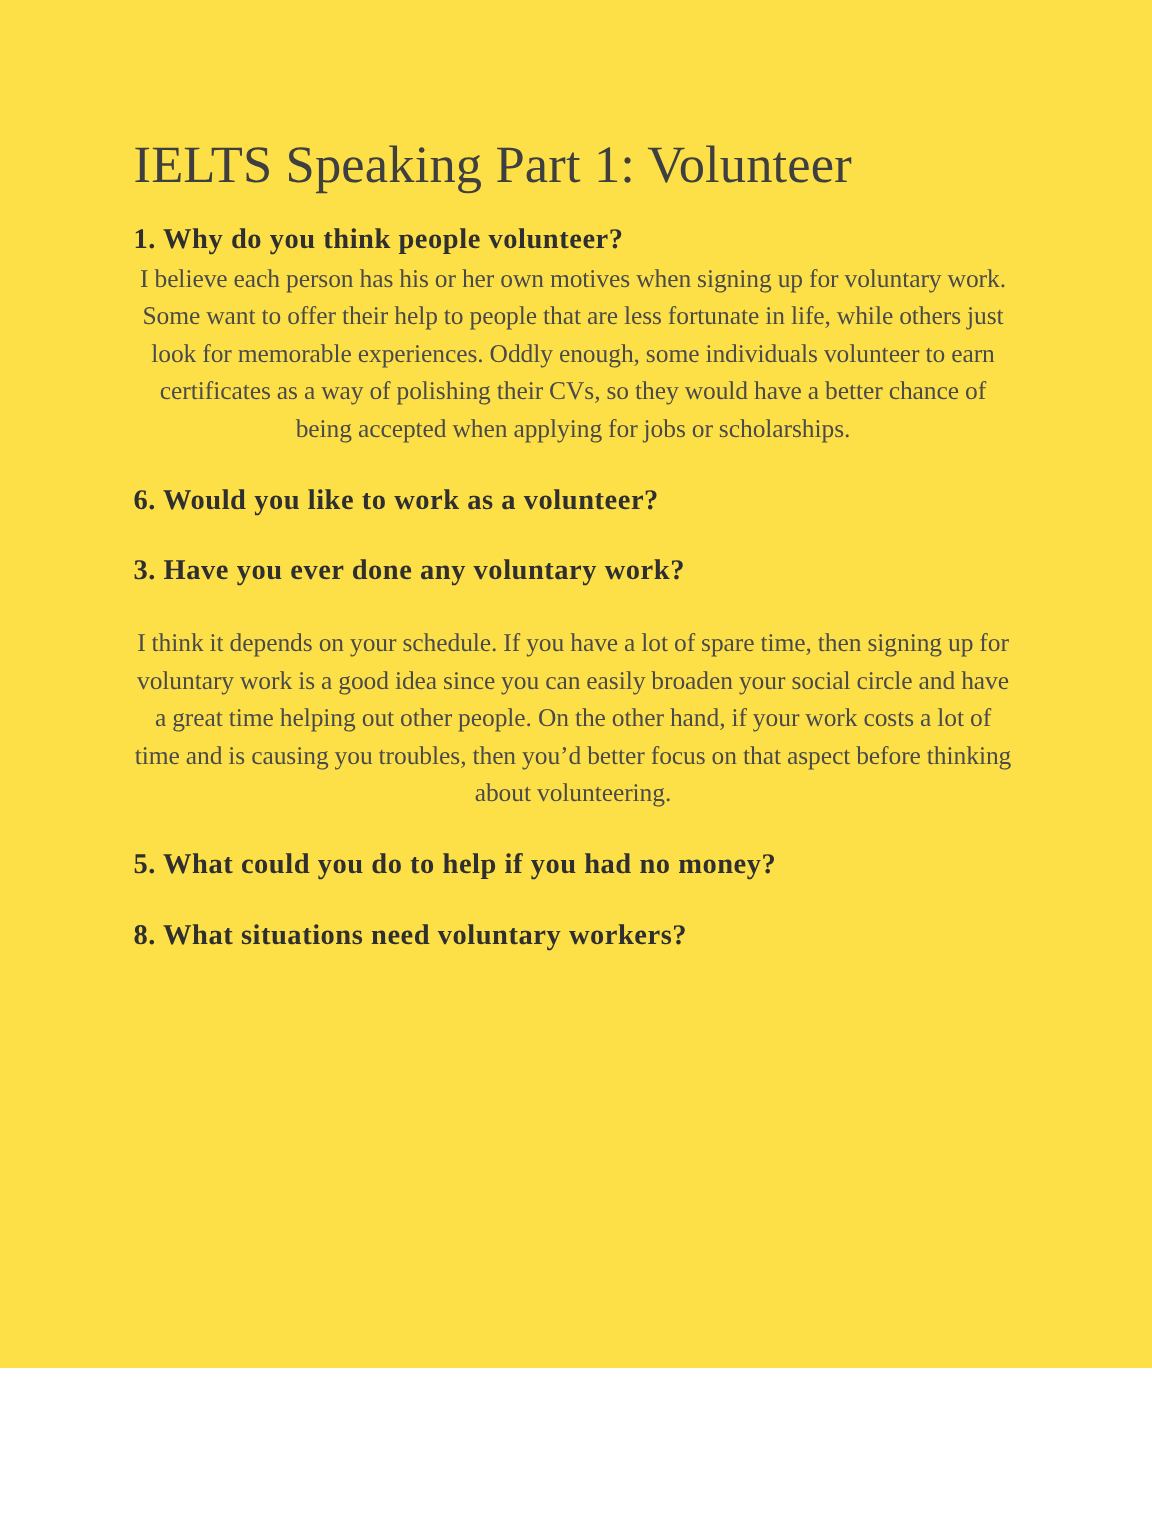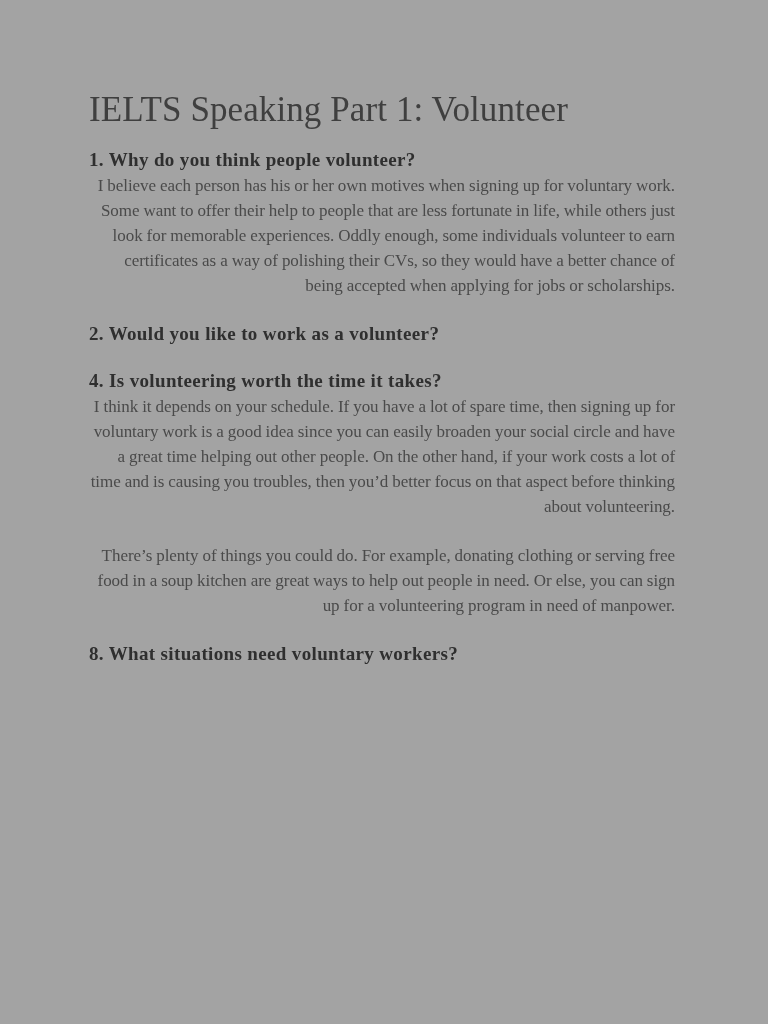--- a/index.html
+++ b/index.html
@@ -10,22 +10,22 @@
   body {
     width: 768px;
     height: 1024px;
     overflow: hidden;
     font-family: "Liberation Serif", "DejaVu Serif", serif;
     -webkit-font-smoothing: antialiased;
   }
   .page {
     position: relative;
     width: 768px;
-    height: 1024px;
-    background: #a3a3a3;
+    height: 912px;
+    background: #fde047;
     box-sizing: border-box;
     padding: 0;
   }
   .content {
     position: absolute;
     left: 89px;
     top: 88px;
     width: 586px;
   }
   .doc-title {
@@ -54,51 +54,51 @@
     margin: 0 0 2px 0;
   }
   .answer {
     font-family: "Liberation Serif", "DejaVu Serif", serif;
     font-size: 17px;
     font-weight: 400;
     line-height: 25px;
     color: #4a4a4a;
     letter-spacing: -0.05px;
     margin: 0;
-    text-align: right;
+    text-align: center;
     word-spacing: -0.2px;
   }
 </style>
 </head>
 <body>
 
 <div class="page">
   <div class="content">
 
     <h1 class="doc-title">IELTS Speaking Part 1: Volunteer</h1>
 
     <div class="qa-block">
       <p class="question">1. Why do you think people volunteer?</p>
       <p class="answer">I believe each person has his or her own motives when signing up for voluntary work. Some want to offer their help to people that are less fortunate in life, while others just look for memorable experiences. Oddly enough, some individuals volunteer to earn certificates as a way of polishing their CVs, so they would have a better chance of being accepted when applying for jobs or scholarships.</p>
     </div>
 
     <div class="qa-block">
-      <p class="question">2. Would you like to work as a volunteer?</p>
+      <p class="question">6. Would you like to work as a volunteer?</p>
     </div>
 
     <div class="qa-block">
+      <p class="question">3. Have you ever done any voluntary work?</p>
     </div>
 
     <div class="qa-block">
-      <p class="question">4. Is volunteering worth the time it takes?</p>
       <p class="answer">I think it depends on your schedule. If you have a lot of spare time, then signing up for voluntary work is a good idea since you can easily broaden your social circle and have a great time helping out other people. On the other hand, if your work costs a lot of time and is causing you troubles, then you’d better focus on that aspect before thinking about volunteering.</p>
     </div>
 
     <div class="qa-block">
-      <p class="answer">There’s plenty of things you could do. For example, donating clothing or serving free food in a soup kitchen are great ways to help out people in need. Or else, you can sign up for a volunteering program in need of manpower.</p>
+      <p class="question">5. What could you do to help if you had no money?</p>
     </div>
 
     <div class="qa-block">
       <p class="question">8. What situations need voluntary workers?</p>
     </div>
 
   </div>
 </div>
 
 </body></html>

